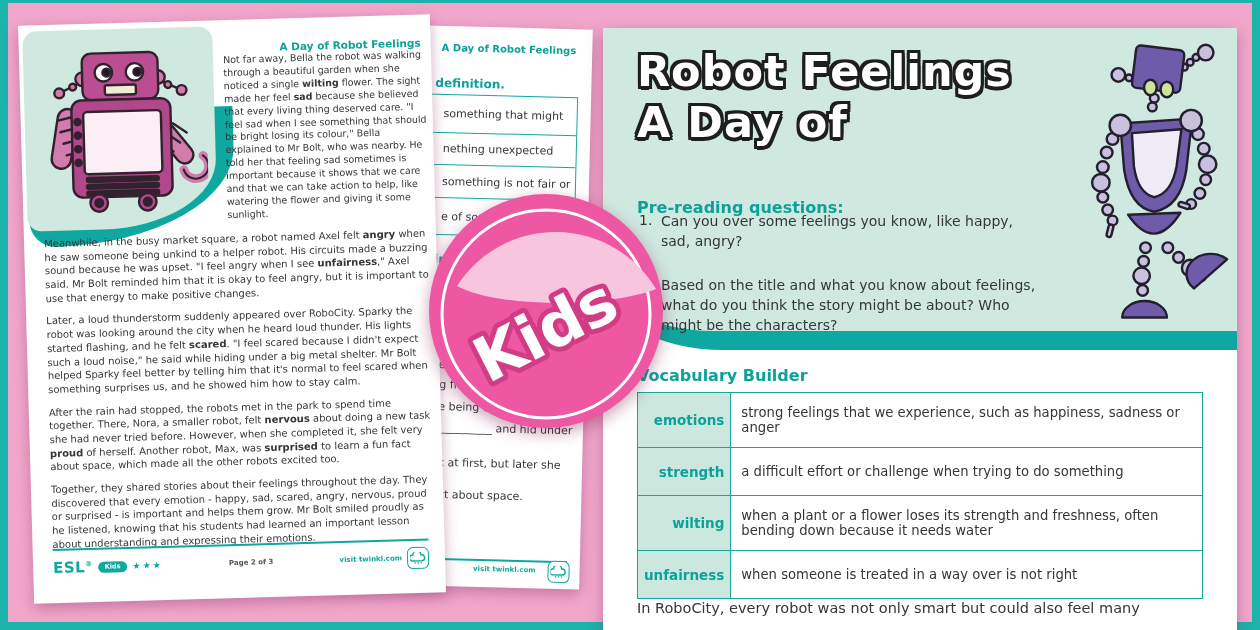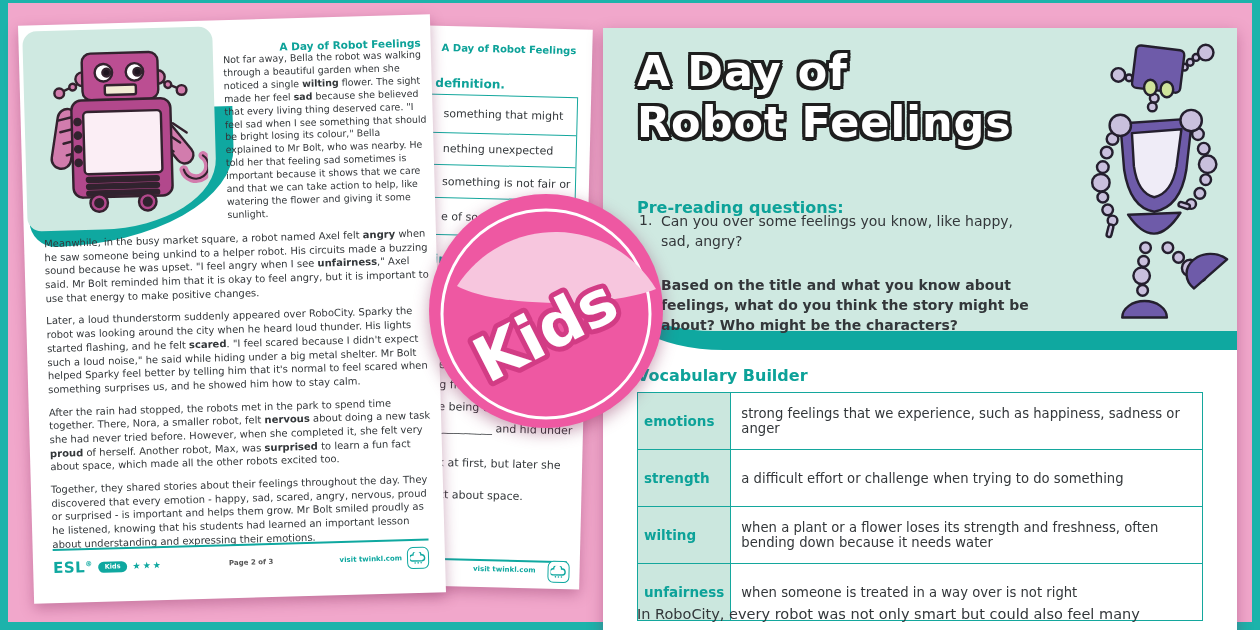--- a/index.html
+++ b/index.html
@@ -51,27 +51,27 @@
 
   
   .page-right{left:603px;top:28px;width:634px;height:610px;z-index:20;}
   .hdr-band{position:absolute;left:0;top:0;width:100%;height:322px;background:var(--band-teal);border-bottom-left-radius:120px 70px;}
   .hdr-mint{position:absolute;left:0;top:0;width:100%;height:303px;background:var(--mint);border-bottom-left-radius:110px 62px;}
   .main-title{position:absolute;left:34px;top:18px;font-size:43px;font-weight:bold;color:#fff;line-height:1.18;letter-spacing:1px;
     text-shadow:-3px -3px 0 #1e1e1e,3px -3px 0 #1e1e1e,-3px 3px 0 #1e1e1e,3px 3px 0 #1e1e1e,-3px 0 0 #1e1e1e,3px 0 0 #1e1e1e,0 -3px 0 #1e1e1e,0 4px 0 #1e1e1e;}
   .prereading{position:absolute;left:34px;top:170px;font-size:16px;font-weight:bold;color:var(--heading-teal);}
   .q-number{position:absolute;left:36px;top:184px;font-size:14px;color:var(--text-dark);}
   .q1{position:absolute;left:58px;top:184px;width:372px;font-size:14px;line-height:1.42;color:var(--text-dark);}
-  .q2{position:absolute;left:58px;top:248px;width:378px;font-size:14px;line-height:1.42;color:var(--text-dark);font-weight:bold;}
+  .q2{position:absolute;left:58px;top:248px;width:378px;font-size:14px;line-height:1.42;color:var(--text-dark);}
   .robot-right{position:absolute;right:8px;top:12px;}
   .vocab-heading{position:absolute;left:34px;top:338px;font-size:16px;font-weight:bold;color:var(--heading-teal);}
   .vocab-table{position:absolute;left:34px;top:364px;width:566px;border-collapse:collapse;}
   .vocab-table td{border:1.5px solid var(--table-teal);font-size:13.2px;color:var(--text-dark);height:48px;padding:12px 10px;}
-  .vocab-table td.v-word{background:var(--vocab-cell);color:var(--heading-teal);font-weight:bold;width:88px;font-size:13.5px;padding:20px 6px;}
-  .intro-line{position:absolute;left:34px;top:572px;width:580px;font-size:14.5px;color:var(--text-dark);margin-top:6px;}
+  .vocab-table td.v-word{background:var(--vocab-cell);color:var(--heading-teal);font-weight:bold;width:88px;font-size:13.5px;padding:8px 6px;text-align:right;}
+  .intro-line{position:absolute;left:34px;top:572px;width:580px;font-size:14.5px;color:var(--text-dark);}
 
   
   .sticker{position:absolute;left:427px;top:190px;width:240px;height:240px;z-index:50;filter:drop-shadow(0 5px 8px rgba(120,20,70,.4));}
 </style>
 </head>
 <body>
 
 <div class="bg"></div>
 
 <div class="page page-mid">
@@ -170,22 +170,22 @@
           <circle cx="11" cy="11" r="0.8" fill="#0fa8a0"></circle>
         </svg>
     </span>
   </div>
 </div>
 
 <div class="page page-right">
   <div class="hdr-band"></div>
   <div class="hdr-mint"></div>
   <div class="main-title">
+    <div>Robot Feelings</div>
     <div>A Day of</div>
-    <div>Robot Feelings</div>
   </div>
   <div class="prereading">Pre-reading questions:</div>
   <div class="q-number">1.</div>
   <div class="q1">Can you over some feelings you know, like happy, sad, angry?</div>
   <div class="q2">Based on the title and what you know about feelings, what do you think the story might be about? Who might be the characters?</div>
   <svg class="robot-right" width="165" height="295" viewBox="0 0 170 300">
     <g stroke="#241f2e" stroke-width="2.5" stroke-linejoin="round" stroke-linecap="round">
       <circle cx="124" cy="26" r="3.5" fill="#c9c0dd"></circle>
         <circle cx="130" cy="21" r="3.5" fill="#c9c0dd"></circle>
         <circle cx="136" cy="16" r="3.5" fill="#c9c0dd"></circle>

